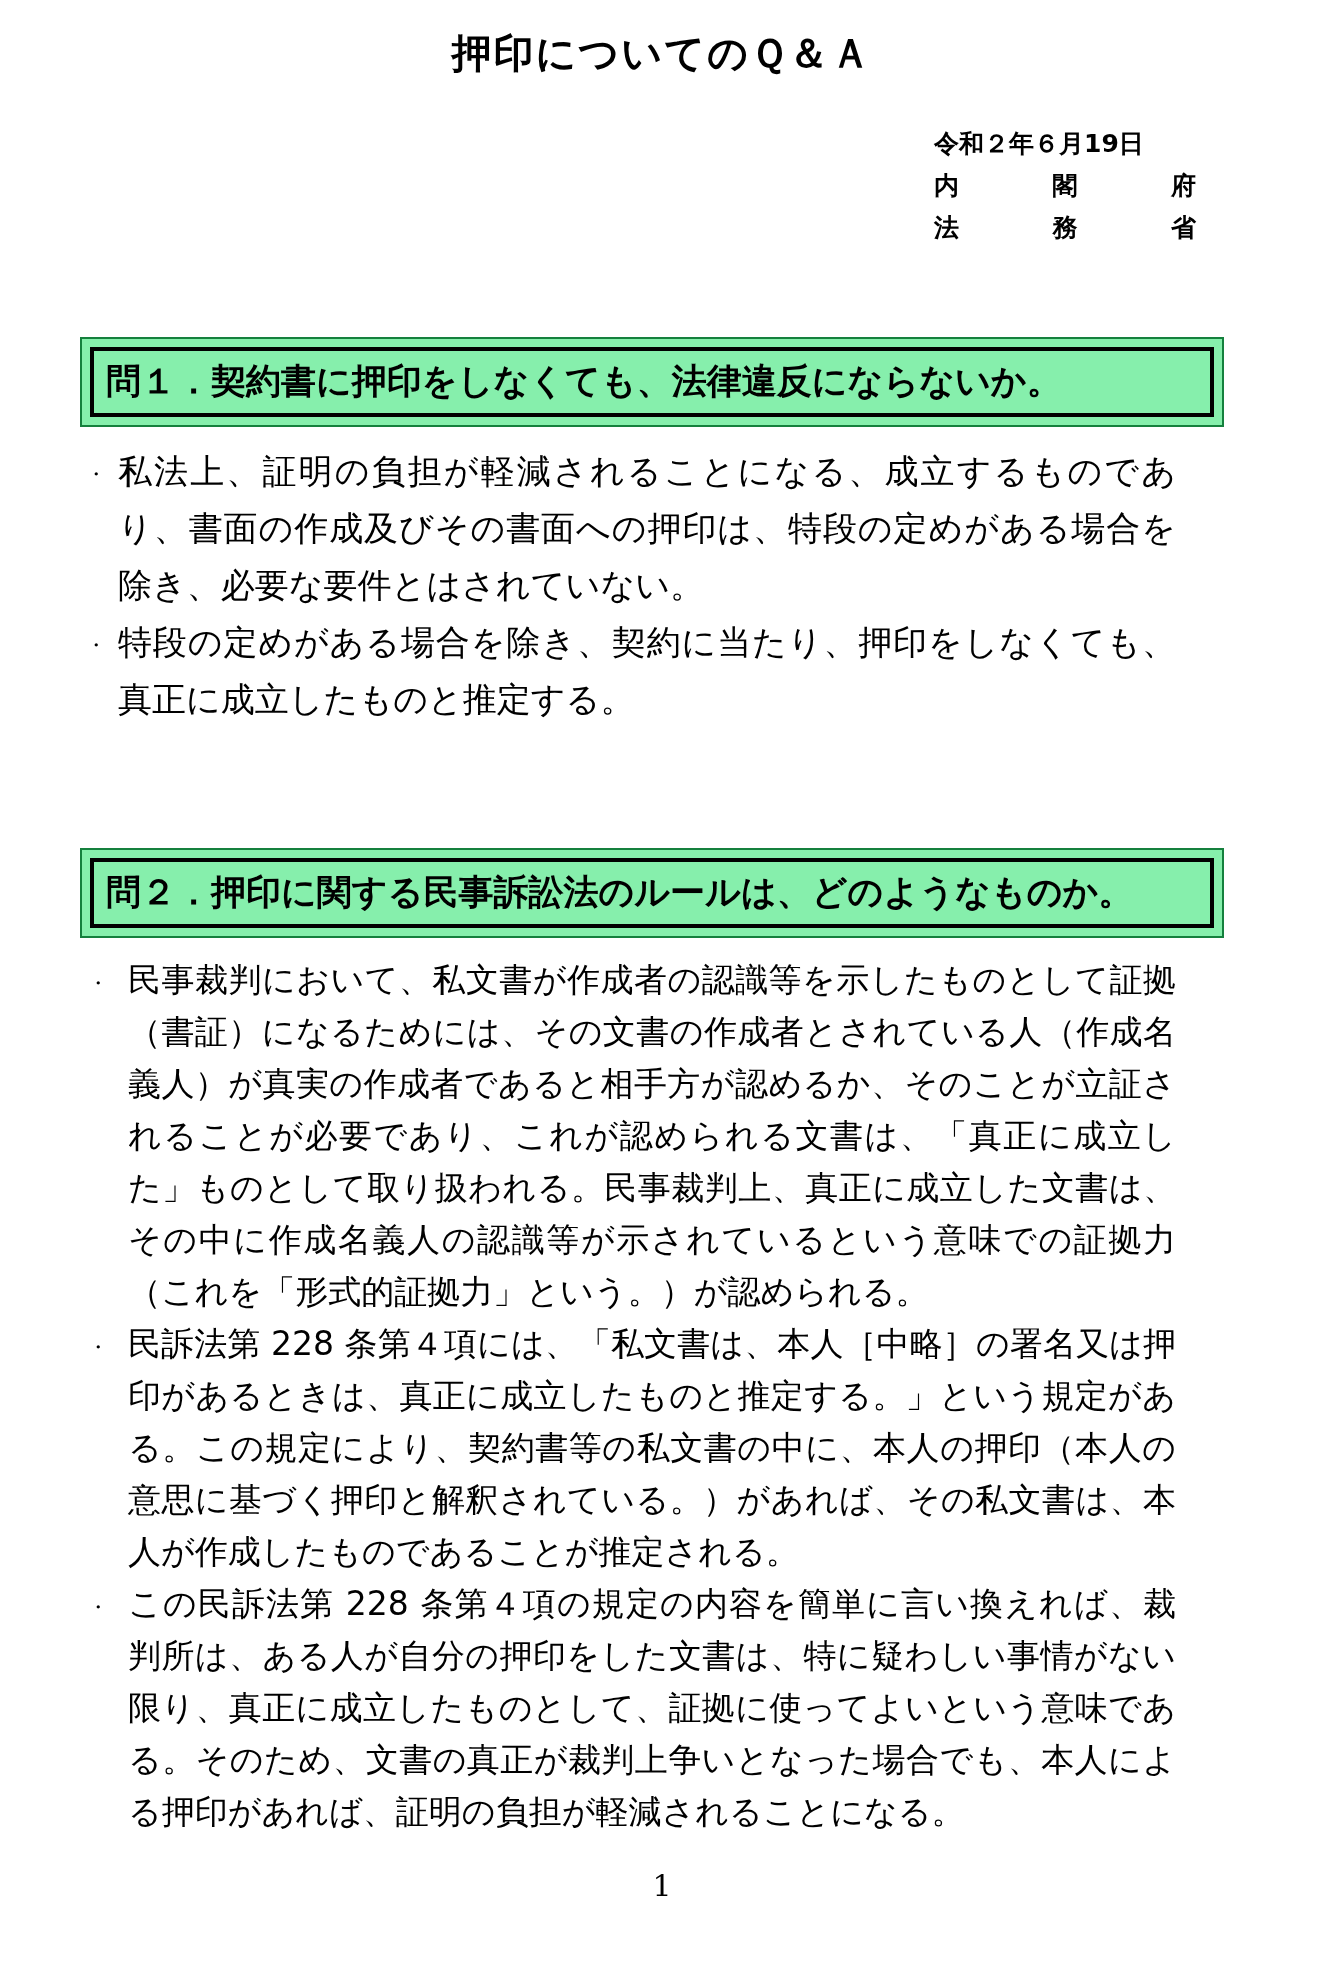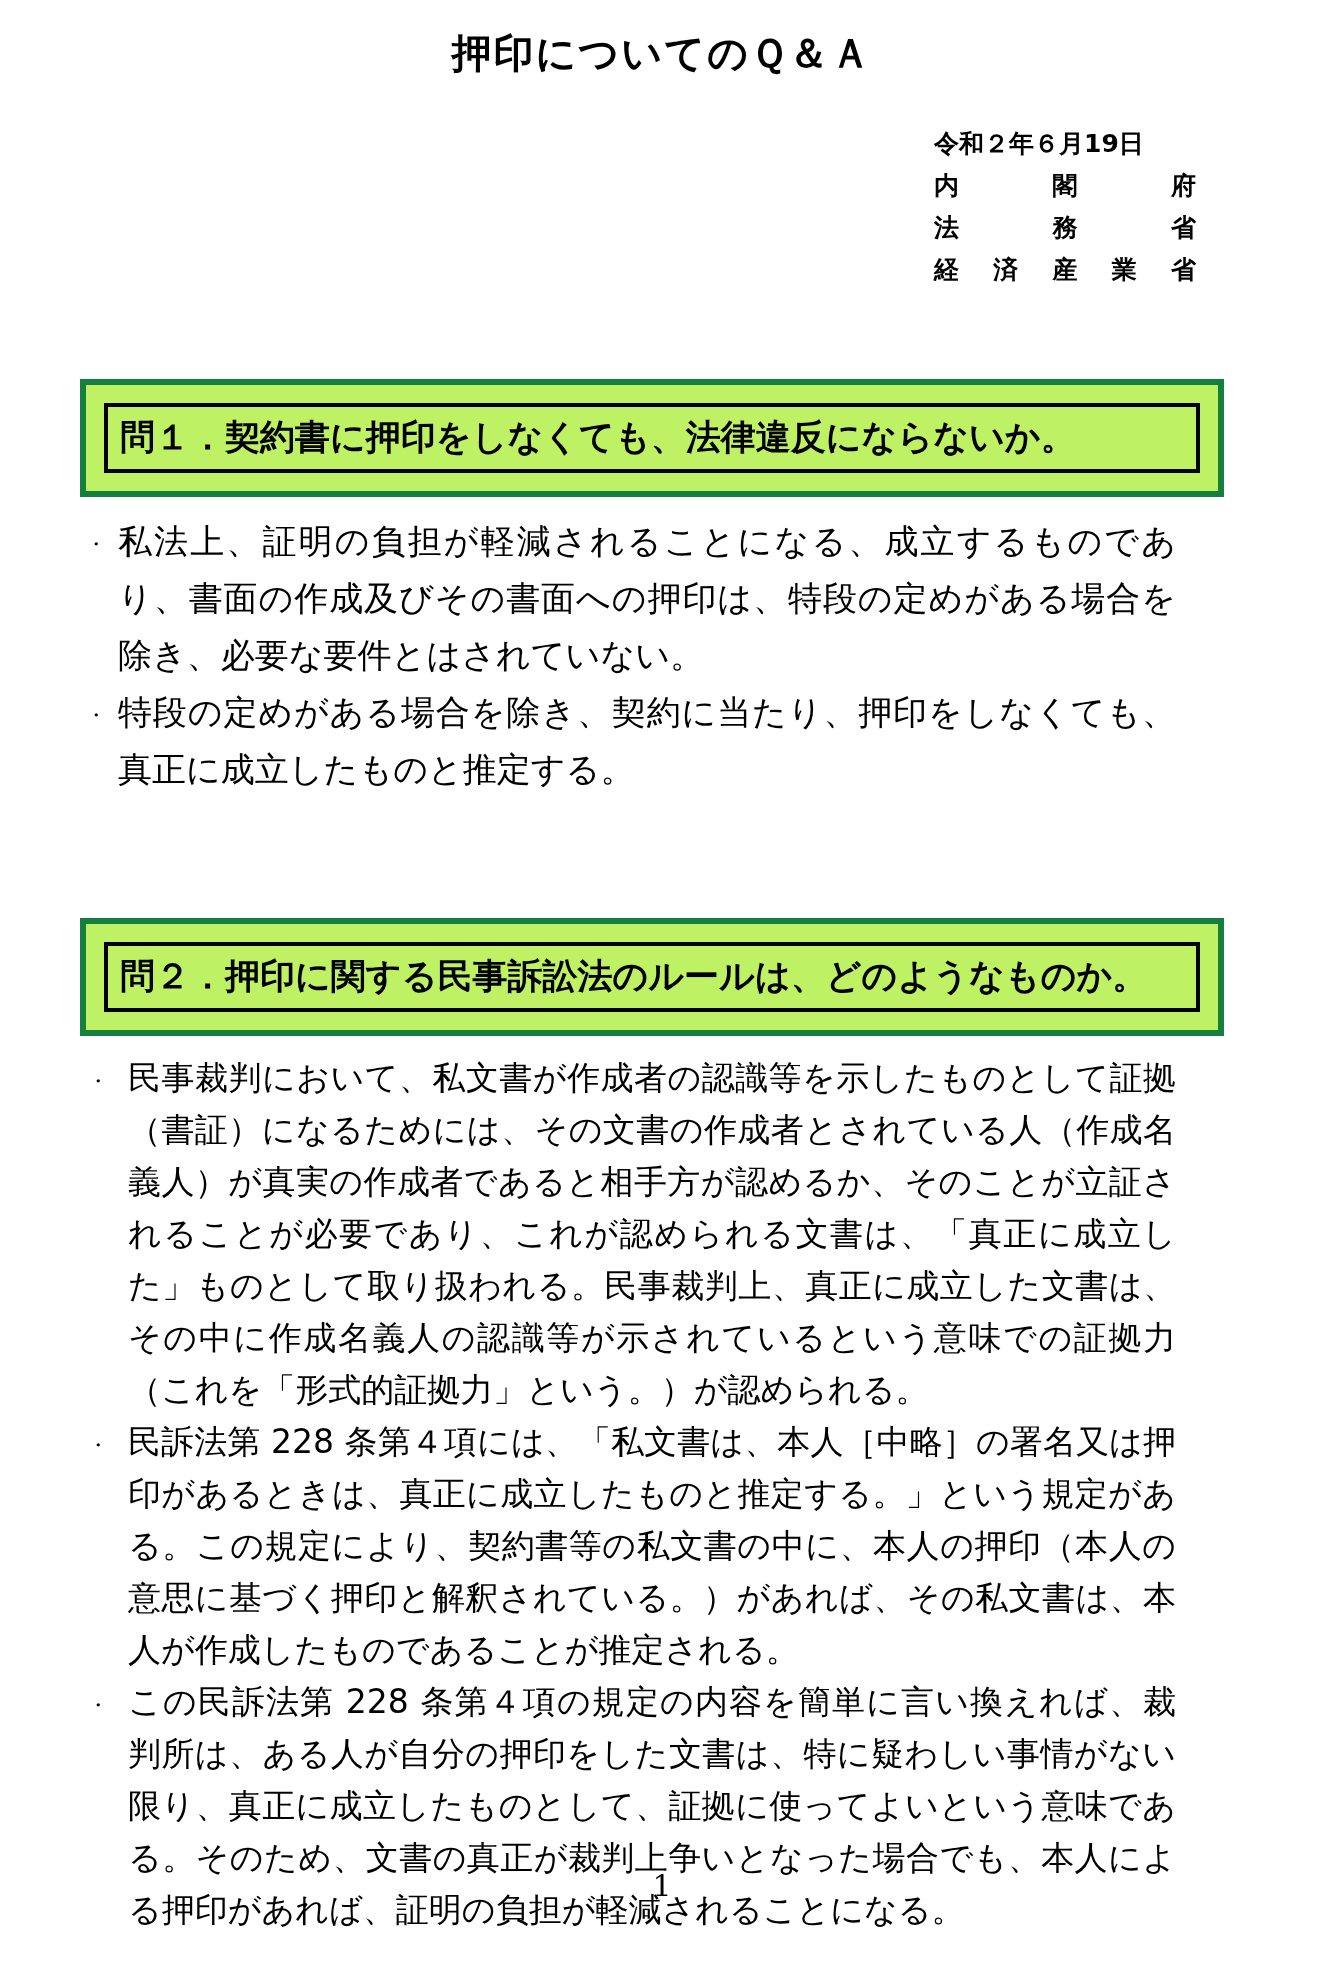--- a/index.html
+++ b/index.html
@@ -34,23 +34,23 @@
   }
   .header-org {
     text-align: justify;
     text-align-last: justify;
   }
   .content {
     margin-left: 80px;
     margin-right: 100px;
   }
   .qbox {
-    border: 6px solid #15803d;
-    padding: 18px;
-    background: #bef264;
+    border: 2px solid #15803d;
+    padding: 8px;
+    background: #86efac;
   }
   .qbox-inner {
     border: 4px solid #000;
     padding: 9px 14px 11px 12px;
     font-size: 35px;
     font-weight: 700;
     line-height: 1.2;
     white-space: nowrap;
     overflow: hidden;
   }
@@ -89,21 +89,20 @@
 </style>
 </head>
 <body>
 
 <div class="page-title">押印についてのＱ＆Ａ</div>
 
 <div class="header-block">
   <div class="header-date">令和２年６月19日</div>
   <div class="header-org">内閣府</div>
   <div class="header-org">法務省</div>
-  <div class="header-org">経済産業省</div>
 </div>
 
 <div class="content">
 
   <div class="qbox qbox-q1">
     <div class="qbox-inner">問１．契約書に押印をしなくても、法律違反にならないか。</div>
   </div>
 
   <div class="bullets q1">
     <div class="bullet">

